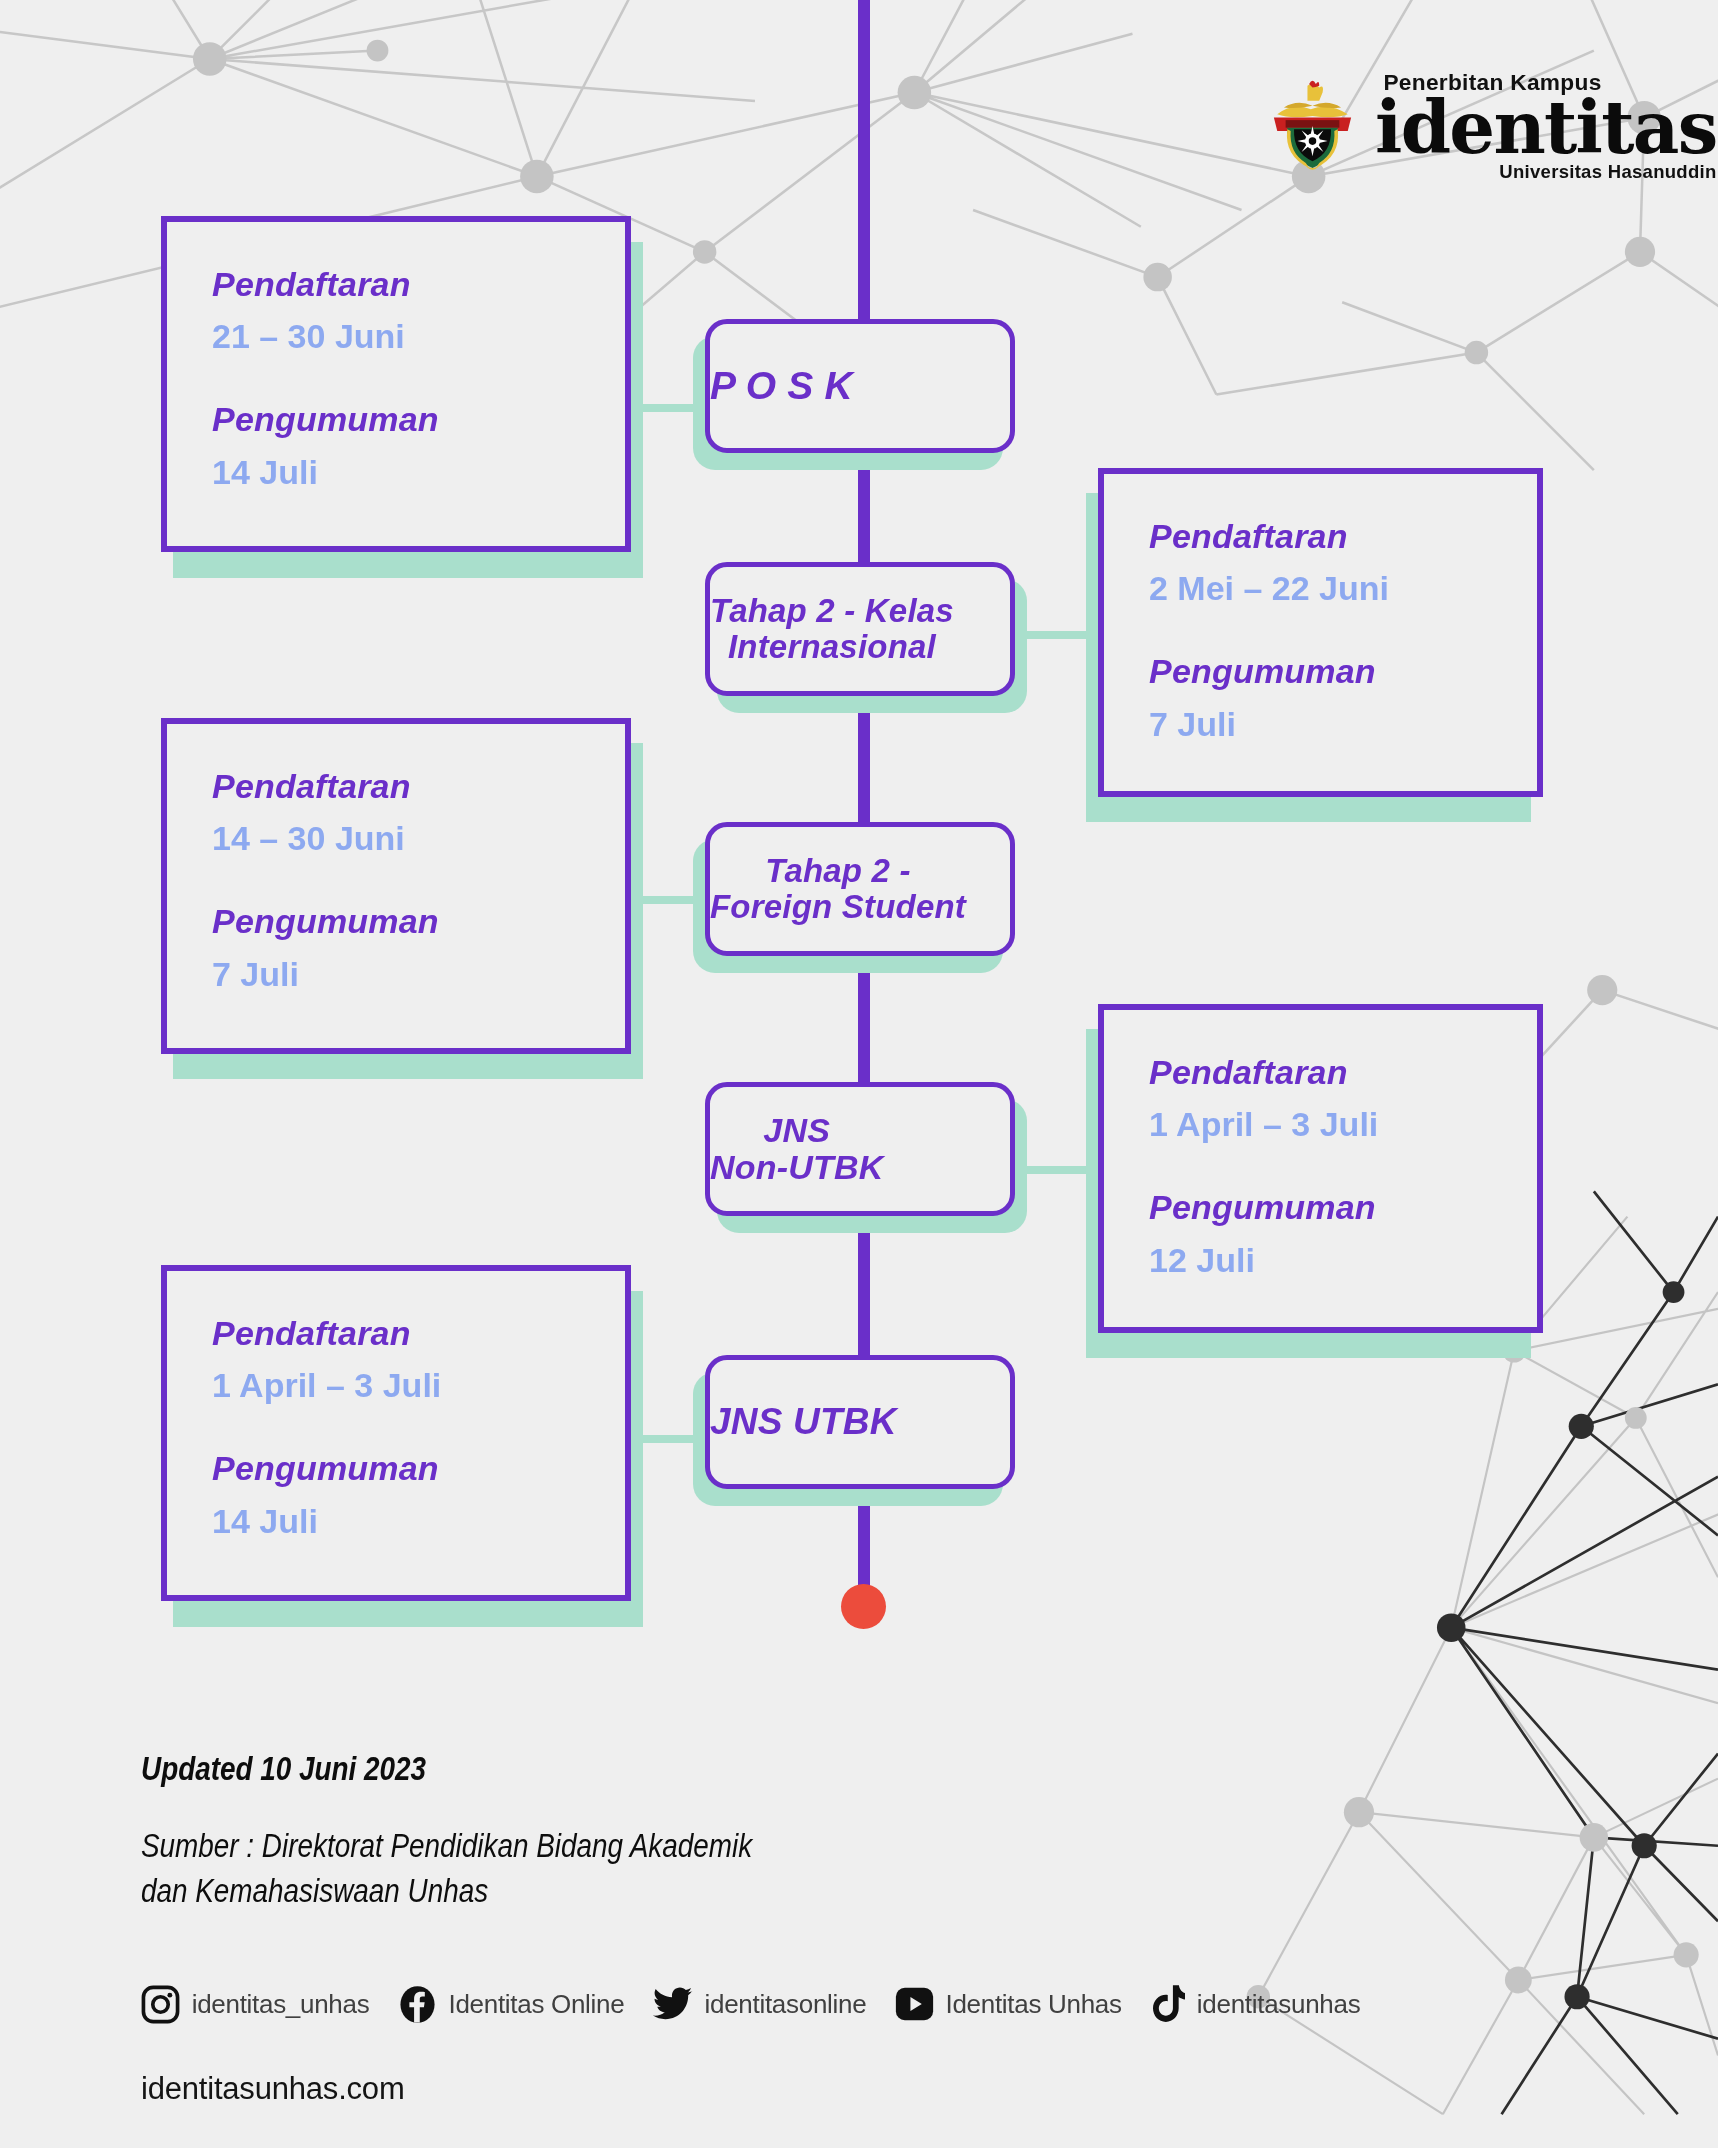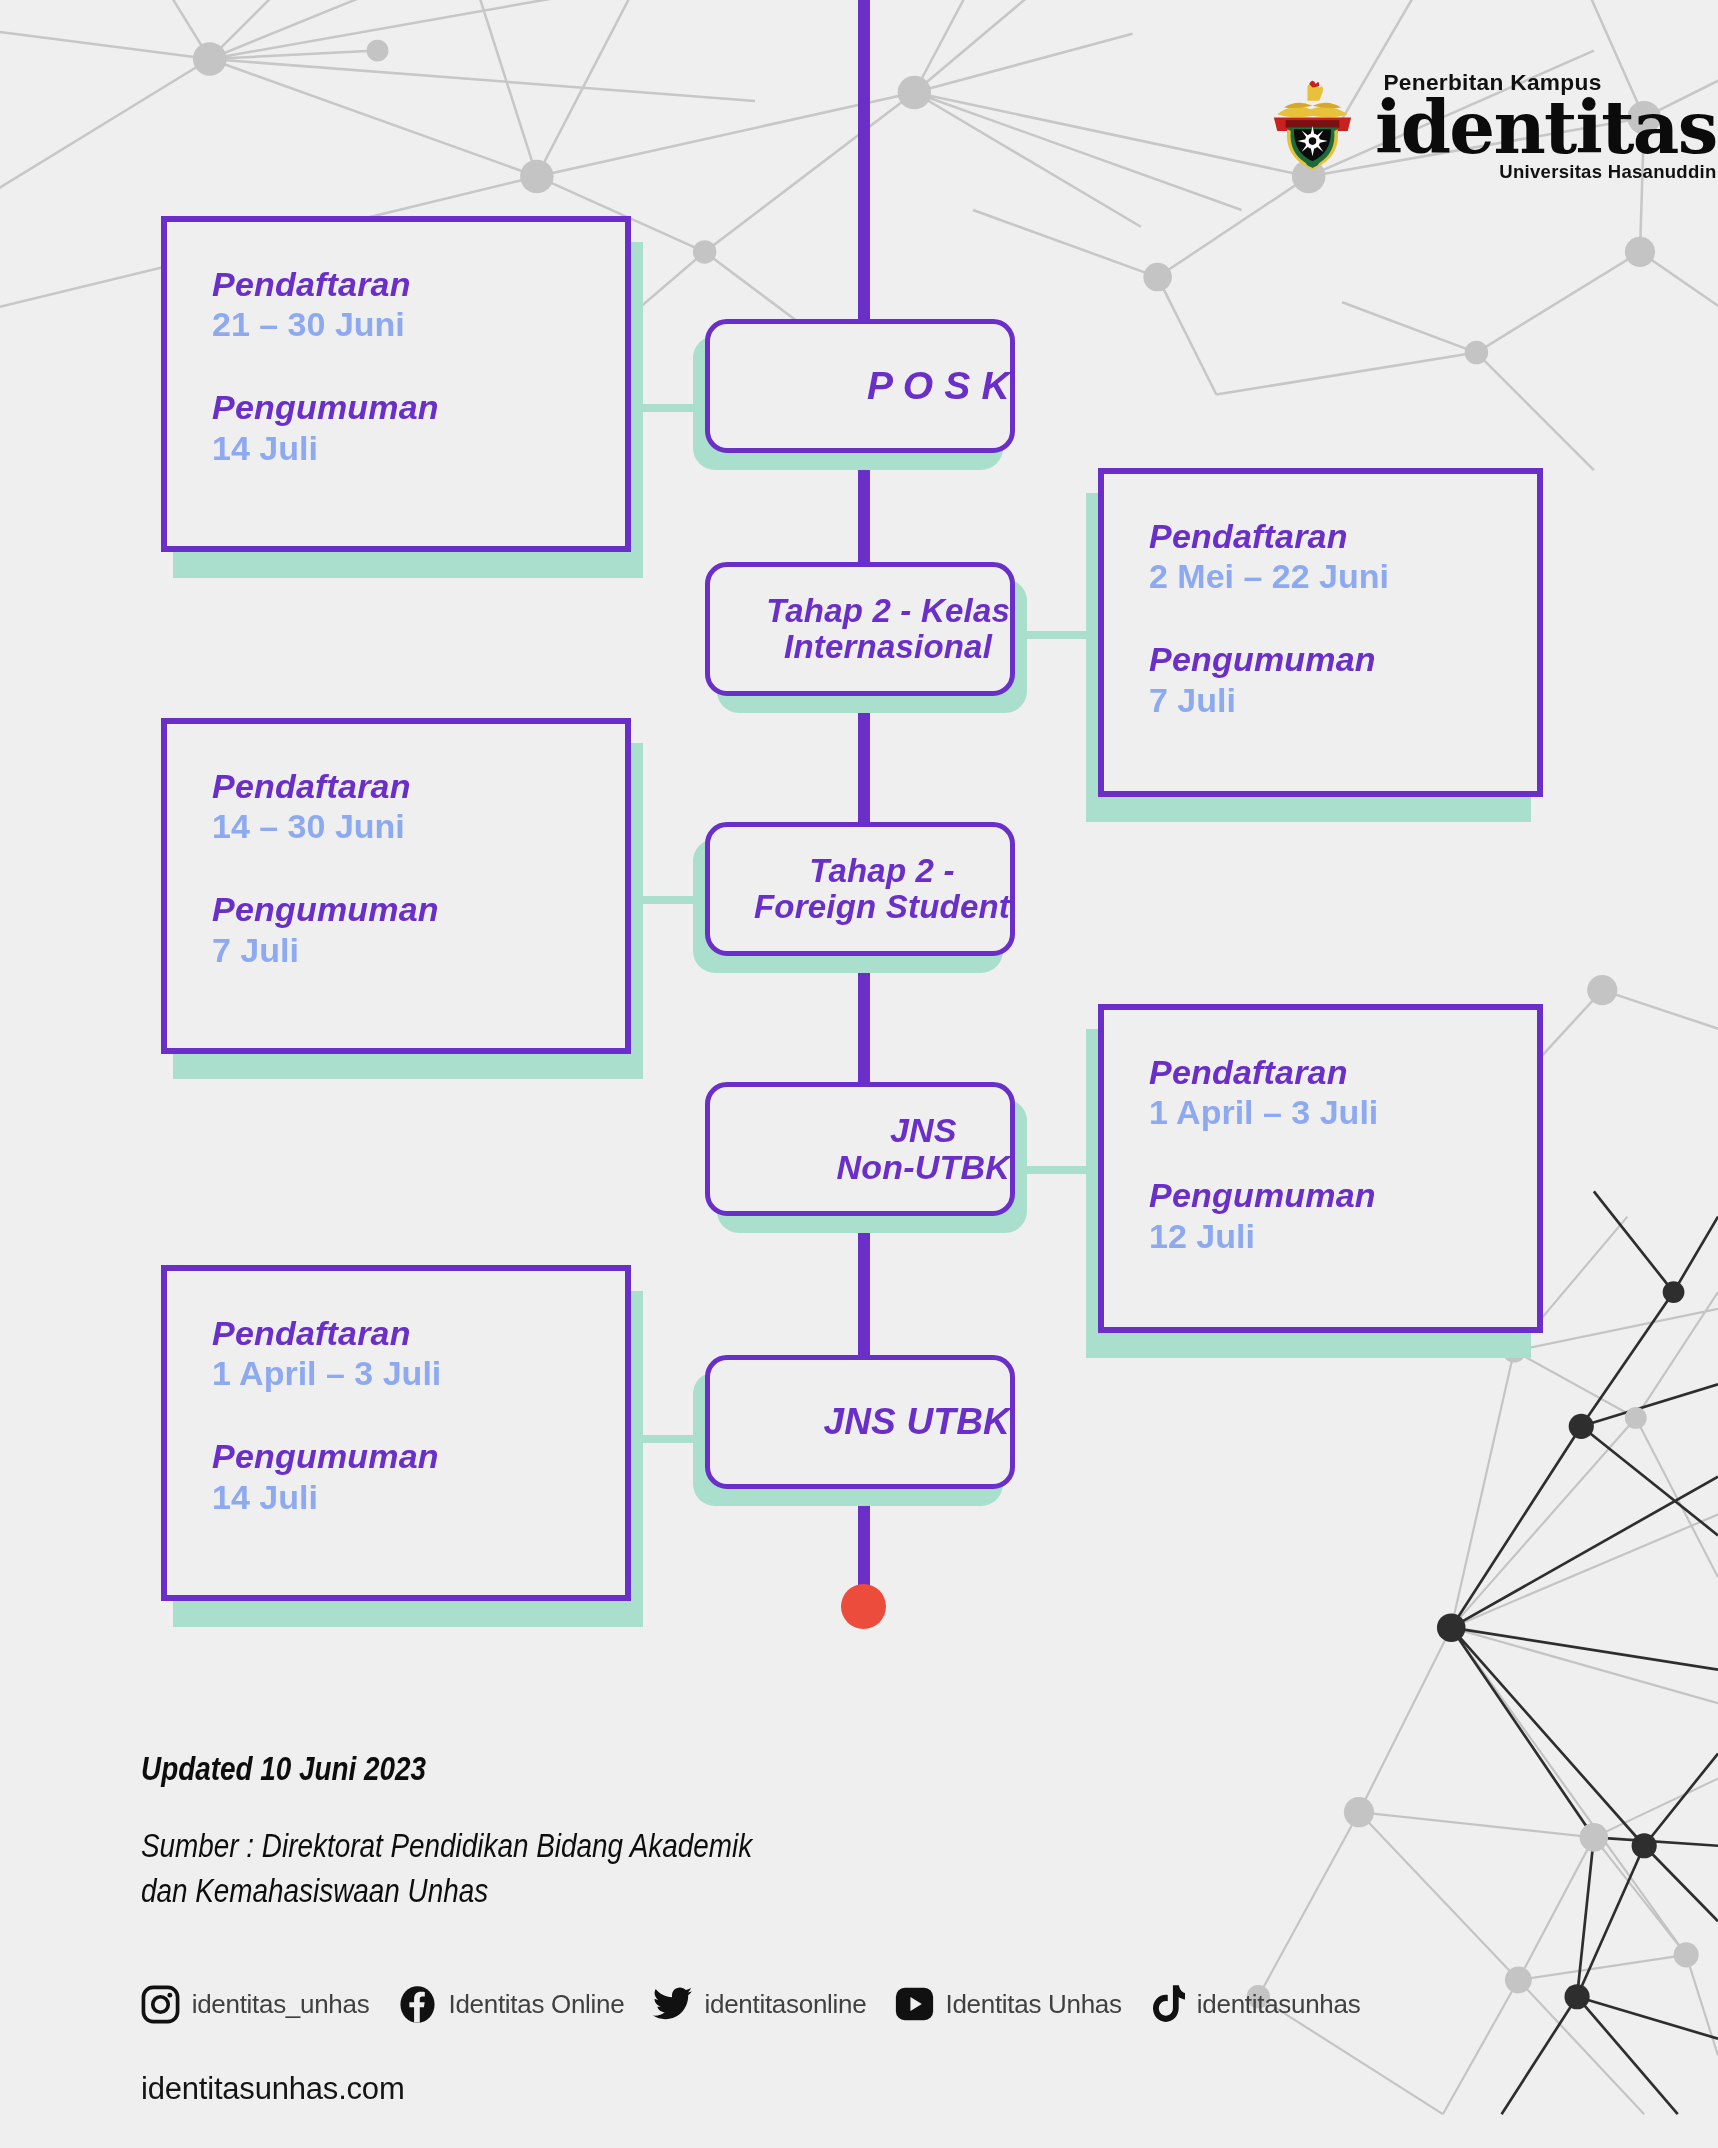--- a/index.html
+++ b/index.html
@@ -44,21 +44,21 @@
     position: absolute; width: 45px; height: 45px; border-radius: 50%;
     background: #EC4C3C; left: 841px; top: 1584px;
   }
 
   
   .node {
     position: absolute;
     border: 5.9px solid #6A2FC9;
     border-radius: 22px;
     background: #EFEFEF;
-    display: flex; align-items: center; justify-content: flex-end;
+    display: flex; align-items: center; justify-content: flex-start;
     text-align: center;
     color: #6A2FC9;
     font-style: italic; font-weight: 800;
     z-index: 4;
   }
   .node-shadow {
     position: absolute;
     border-radius: 22px;
     background: #A9DFCC;
     z-index: 2;
@@ -77,21 +77,21 @@
     position: absolute;
     background: #A9DFCC;
     z-index: 2;
   }
   .card-h {
     font-style: italic; font-weight: 800; color: #6A2FC9;
     font-size: 34px; letter-spacing: 0.2px; line-height: 1.1;
   }
   .card-v {
     color: #8DA9F0; font-weight: 600; font-size: 34px;
-    line-height: 1.2; margin-top: 1px;
+    line-height: 1.2; margin-top: 13px;
   }
   .card-gap { height: 44px; }
 
   
   .conn { position: absolute; background: #A9DFCC; z-index: 1; }
 
   
   .foot { position: absolute; left: 141px; }
   .foot-updated {
     font-family: "Liberation Sans Narrow", "Liberation Sans", sans-serif;

